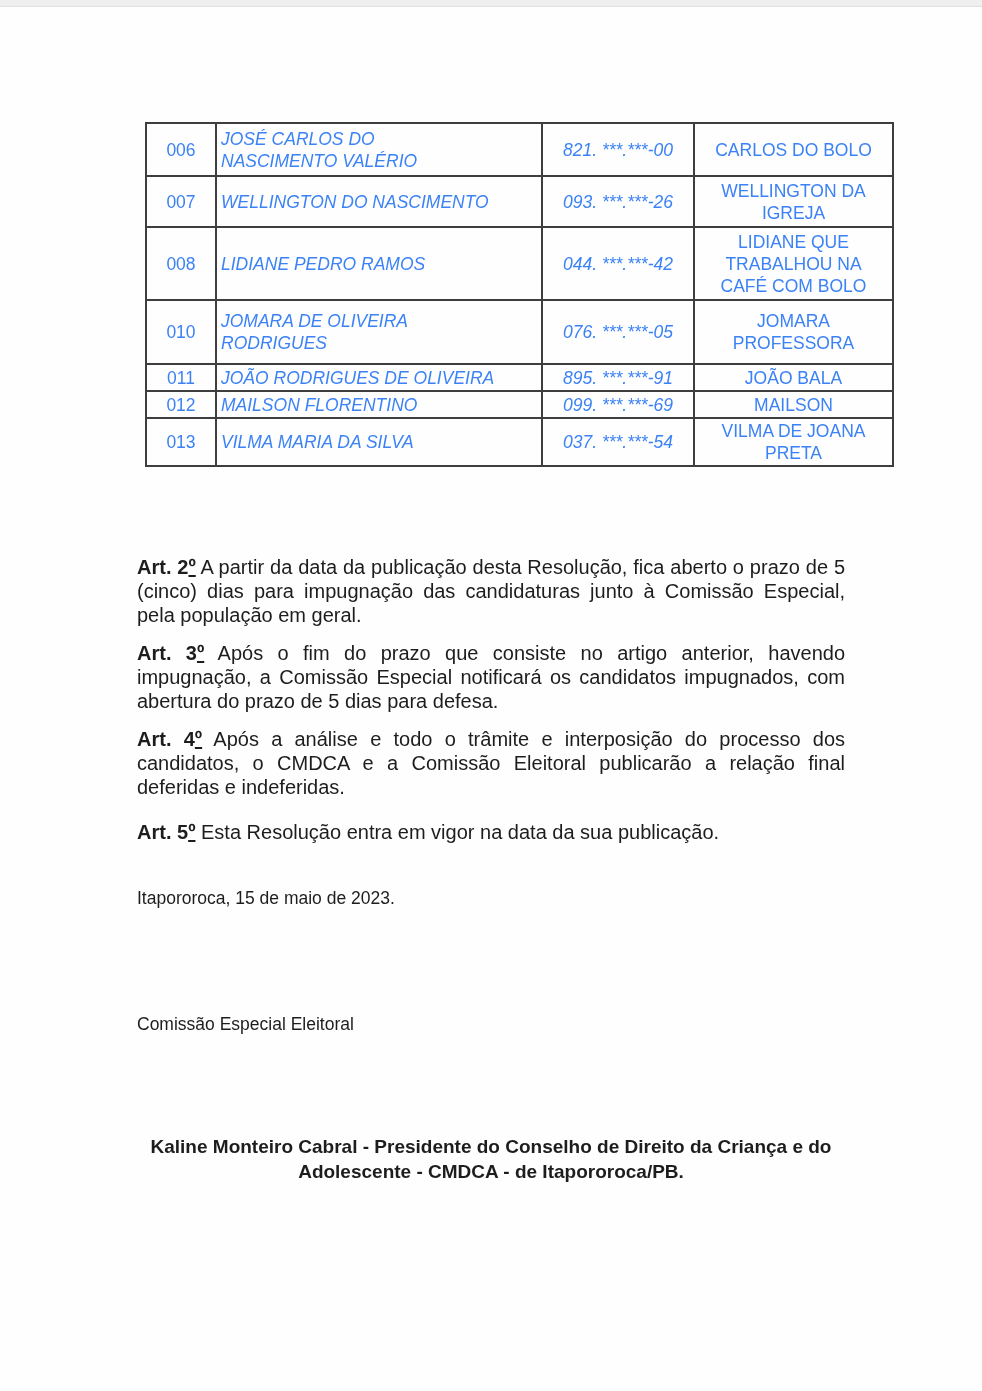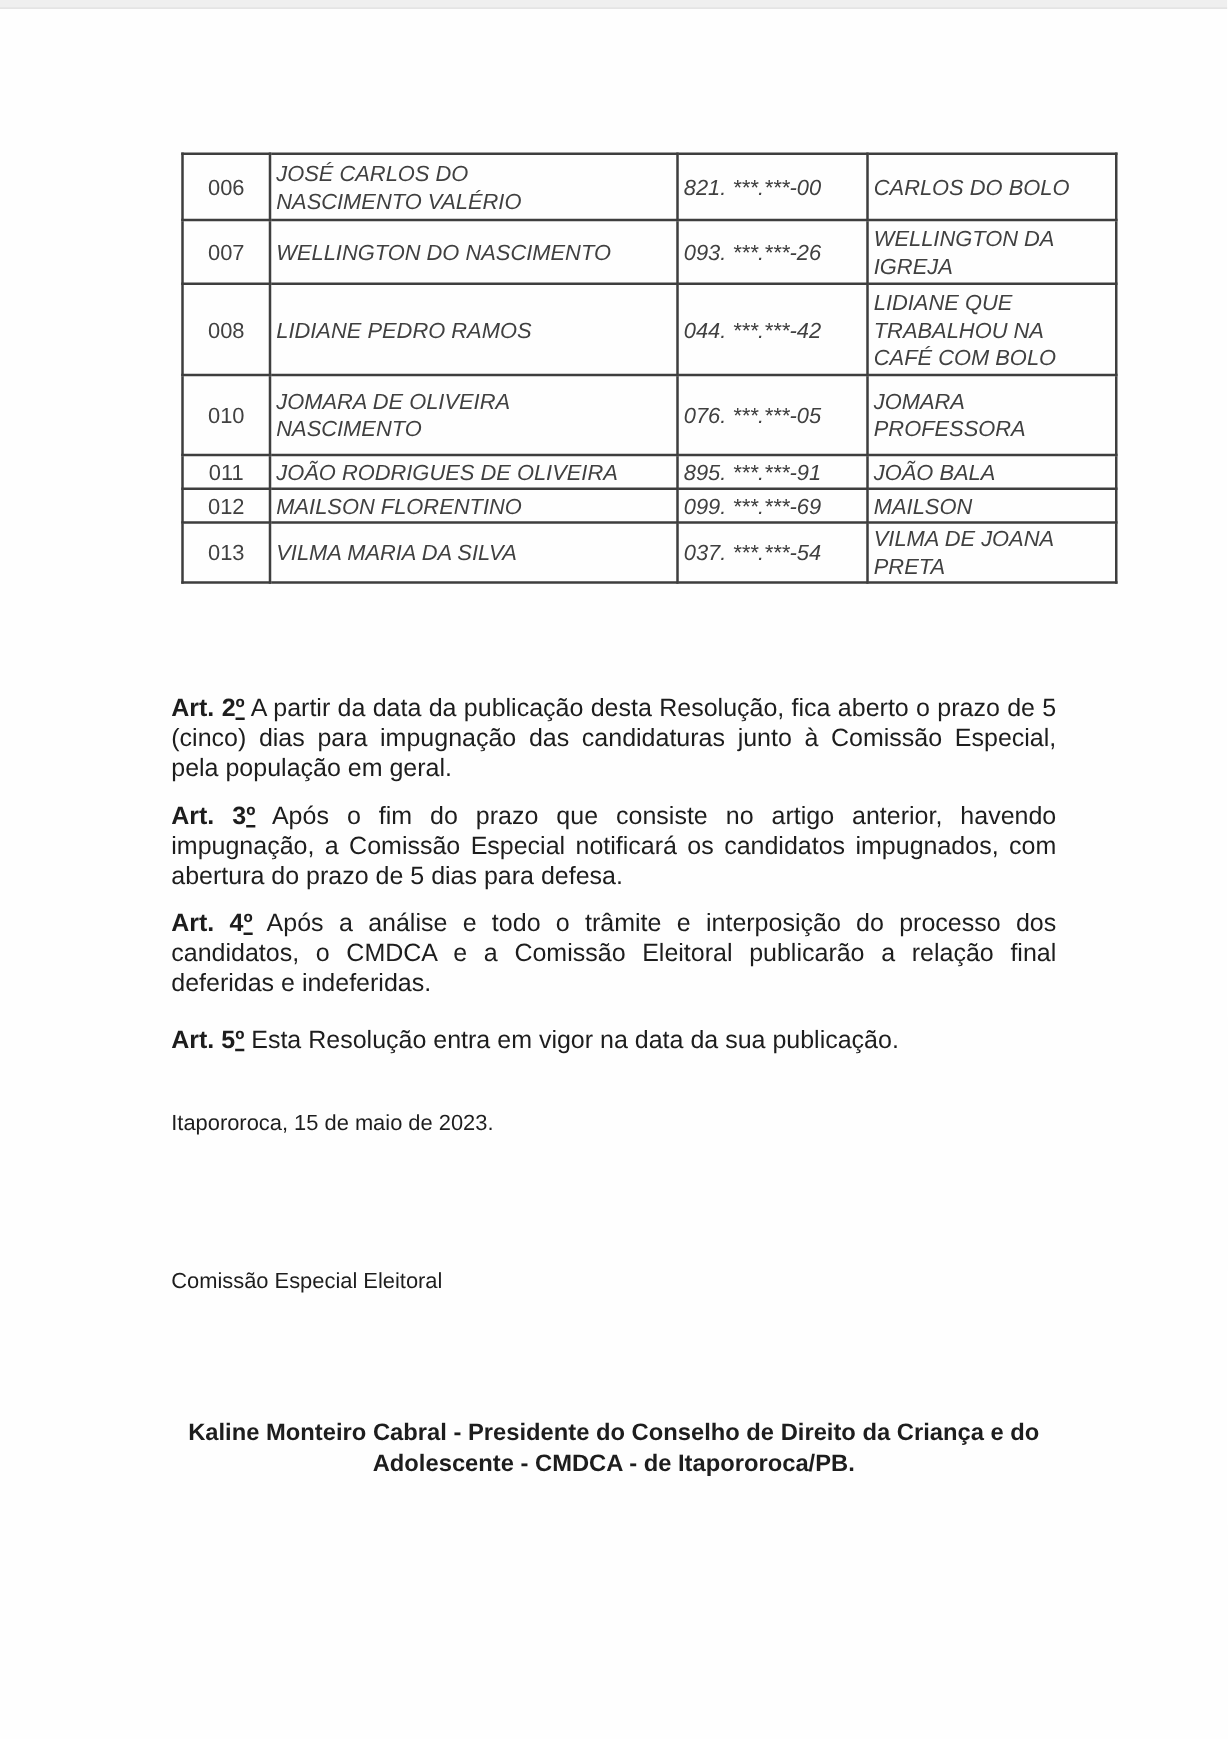--- a/index.html
+++ b/index.html
@@ -16,31 +16,31 @@
     background:#efefef;border-bottom:1px solid #e0e0e0;
   }
   
   table.candidates{
     position:absolute;left:145px;top:122px;
     width:747px;
     border-collapse:collapse;
     table-layout:fixed;
     font-size:17.5px;
     line-height:22px;
-    color:#404040;
+    color:#3b82f6;
   }
   table.candidates td{
     border:2px solid #3e3e3e;
     vertical-align:middle;
     padding:1px 4px;
   }
   td.c-num{ text-align:center; font-style:normal; }
   td.c-name{ text-align:left; font-style:italic; padding-left:11px; }
-  td.c-cpf{ font-style:italic; }
-  td.c-nick{ font-style:italic; }
+  td.c-cpf{ text-align:center; font-style:italic; }
+  td.c-nick{ text-align:center; }
   .ml{ white-space:pre-line; }
   
   .para{
     position:absolute;left:137px;width:708px;
     font-size:20px;line-height:24px;
     text-align:justify;
   }
   .art-label{ font-weight:bold; }
   .art-ord{ font-weight:bold; text-decoration:underline; }
   .line-right{
@@ -88,21 +88,21 @@
         <td class="c-num">008</td>
         <td class="c-name ml">LIDIANE PEDRO RAMOS</td>
         <td class="c-cpf">044. ***.***-42</td>
         <td class="c-nick ml">LIDIANE QUE
 TRABALHOU NA
 CAFÉ COM BOLO</td>
       </tr>
       <tr style="height:64px">
         <td class="c-num">010</td>
         <td class="c-name ml">JOMARA DE OLIVEIRA
-NASCIMENTO</td>
+RODRIGUES</td>
         <td class="c-cpf">076. ***.***-05</td>
         <td class="c-nick ml">JOMARA
 PROFESSORA</td>
       </tr>
       <tr style="height:27px">
         <td class="c-num">011</td>
         <td class="c-name ml">JOÃO RODRIGUES DE OLIVEIRA</td>
         <td class="c-cpf">895. ***.***-91</td>
         <td class="c-nick ml">JOÃO BALA</td>
       </tr>

